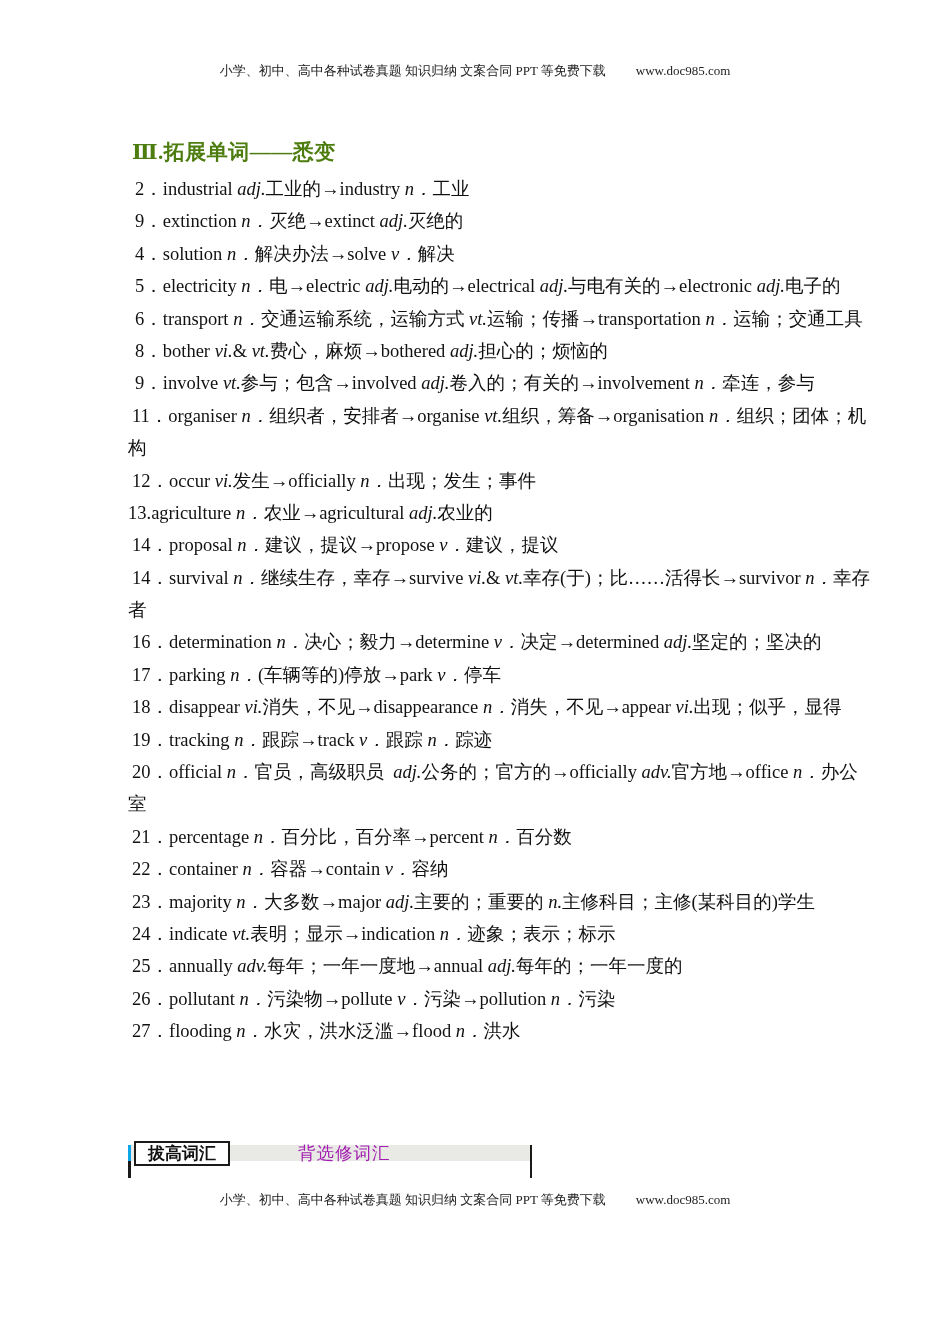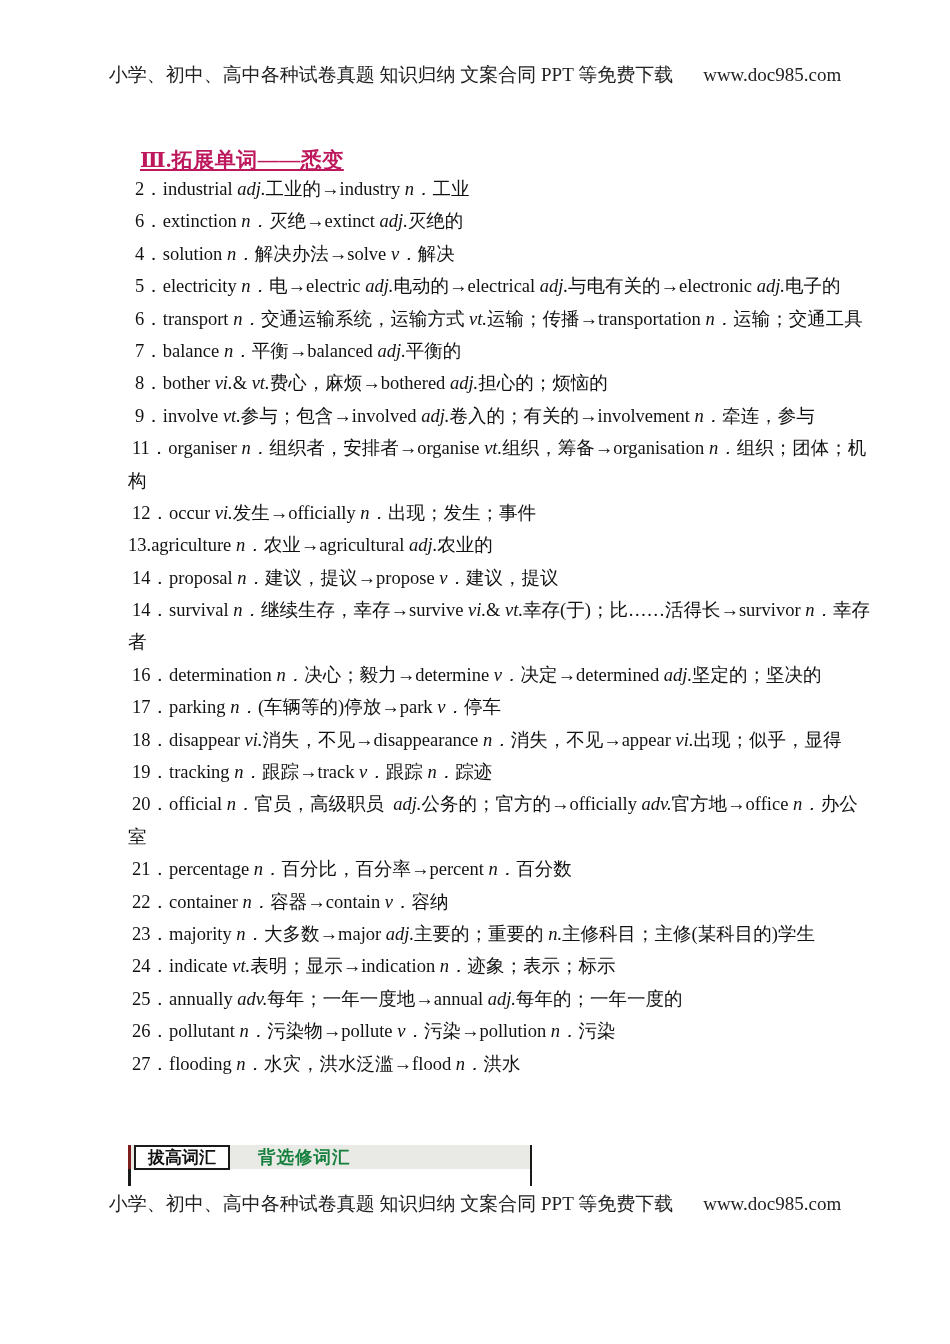--- a/index.html
+++ b/index.html
@@ -6,82 +6,81 @@
   .page{
     position:relative;
     width:950px;height:1344px;
     background:#ffffff;
     font-family:"Liberation Serif","DejaVu Serif",serif;
     color:#1a1a1a;
     overflow:hidden;
   }
   .hf{
     position:absolute;left:0;width:950px;
-    text-align:center;font-size:19px;color:#222;
+    text-align:center;font-size:13px;color:#222;
     white-space:pre;
   }
   .hf .url{margin-left:30px;}
   .doc-header{top:62px;}
   .doc-footer{top:1191px;}
   .title{
     position:absolute;left:132px;top:138px;
-    font-size:21px;font-weight:bold;color:#be185d;
-    margin:8px;letter-spacing:0.5px;text-decoration:underline;
+    font-size:21px;font-weight:bold;color:#4d7c0f;
+    margin:0;letter-spacing:0.5px;
   }
   .wordlist{
     position:absolute;left:128px;top:173px;width:710px;
   }
   .line{
     height:32.4px;line-height:32.4px;
     font-size:18.5px;white-space:pre;color:#111;
   }
   .line .pos{font-style:italic;}
   .line .und{}
   .ind1{padding-left:4px;}
   .ind2{padding-left:7px;}
   .vocab-table{
     position:absolute;left:128px;top:1145px;width:404px;
   }
   .vocab-row-gray{
-    height:24px;background:#e9e9e6;
-    border-left:3px solid #7f1d1d;border-right:2px solid #1a1a1a;
-    display:flex;align-items:center;
+    height:16px;background:#e9e9e6;
+    border-left:3px solid #0ea5e9;border-right:2px solid #1a1a1a;
+    display:flex;align-items:center;gap:32px;
   }
   .vocab-box{
     display:inline-block;background:#ffffff;
     border:2px solid #1a1a1a;
     font-weight:bold;font-size:17px;color:#111;
     padding:0 12px;line-height:21px;height:21px;
     margin-left:3px;white-space:nowrap;
   }
   .vocab-label{
-    font-weight:bold;font-size:17.5px;color:#15803d;
-    margin-left:28px;white-space:nowrap;letter-spacing:1px;
+    font-weight:normal;font-size:17.5px;color:#a21caf;
+    margin-left:36px;white-space:nowrap;letter-spacing:1px;
   }
   .vocab-row-white{
     height:17px;background:#ffffff;
     border-left:3px solid #1a1a1a;border-right:2px solid #1a1a1a;
   }
 </style>
 </head>
 <body>
 
 <div class="page">
 
   <div class="hf doc-header"><span>小学、初中、高中各种试卷真题 知识归纳 文案合同 PPT 等免费下载</span><span class="url">www.doc985.com</span></div>
 
   <h1 class="title">Ⅲ.拓展单词——悉变</h1>
 
   <div class="wordlist" id="word-list">
       <div class="line ind2"><span>2．industrial </span><span class="pos">adj.</span><span>工业的→industry </span><span class="pos">n．</span><span class="und">工业</span></div>
-      <div class="line ind2"><span>6．extinction </span><span class="pos">n．</span><span>灭绝→extinct </span><span class="pos">adj.</span><span>灭绝的</span></div>
+      <div class="line ind2"><span>9．extinction </span><span class="pos">n．</span><span>灭绝→extinct </span><span class="pos">adj.</span><span>灭绝的</span></div>
       <div class="line ind2"><span>4．solution </span><span class="pos">n．</span><span>解决办法→solve </span><span class="pos">v．</span><span>解决</span></div>
       <div class="line ind2"><span>5．electricity </span><span class="pos">n．</span><span>电→electric </span><span class="pos">adj.</span><span>电动的→electrical </span><span class="pos">adj.</span><span>与电有关的→electronic </span><span class="pos">adj.</span><span>电子的</span></div>
       <div class="line ind2"><span>6．transport </span><span class="pos">n．</span><span>交通运输系统，运输方式 </span><span class="pos">vt.</span><span>运输；传播→transportation </span><span class="pos">n．</span><span>运输；交通工具</span></div>
-      <div class="line ind2"><span>7．balance </span><span class="pos">n．</span><span>平衡→balanced </span><span class="pos">adj.</span><span>平衡的</span></div>
       <div class="line ind2"><span>8．bother </span><span class="pos">vi.</span><span>&amp; </span><span class="pos">vt.</span><span>费心，麻烦→bothered </span><span class="pos">adj.</span><span>担心的；烦恼的</span></div>
       <div class="line ind2"><span>9．involve </span><span class="pos">vt.</span><span>参与；包含→involved </span><span class="pos">adj.</span><span>卷入的；有关的→involvement </span><span class="pos">n．</span><span>牵连，参与</span></div>
       <div class="line ind1"><span>11．organiser </span><span class="pos">n．</span><span>组织者，安排者→organise </span><span class="pos">vt.</span><span>组织，筹备→organisation </span><span class="pos">n．</span><span>组织；团体；机</span></div>
       <div class="line ind0"><span>构</span></div>
       <div class="line ind1"><span>12．occur </span><span class="pos">vi.</span><span>发生→officially </span><span class="pos">n．</span><span>出现；发生；事件</span></div>
       <div class="line ind0"><span>13.agriculture </span><span class="pos">n．</span><span>农业→agricultural </span><span class="pos">adj.</span><span>农业的</span></div>
       <div class="line ind1"><span>14．proposal </span><span class="pos">n．</span><span>建议，提议→propose </span><span class="pos">v．</span><span>建议，提议</span></div>
       <div class="line ind1"><span>14．survival </span><span class="pos">n．</span><span>继续生存，幸存→survive </span><span class="pos">vi.</span><span>&amp; </span><span class="pos">vt.</span><span>幸存(于)；比……活得长→survivor </span><span class="pos">n．</span><span>幸存</span></div>
       <div class="line ind0"><span>者</span></div>
       <div class="line ind1"><span>16．determination </span><span class="pos">n．</span><span>决心；毅力→determine </span><span class="pos">v．</span><span>决定→determined </span><span class="pos">adj.</span><span>坚定的；坚决的</span></div>

